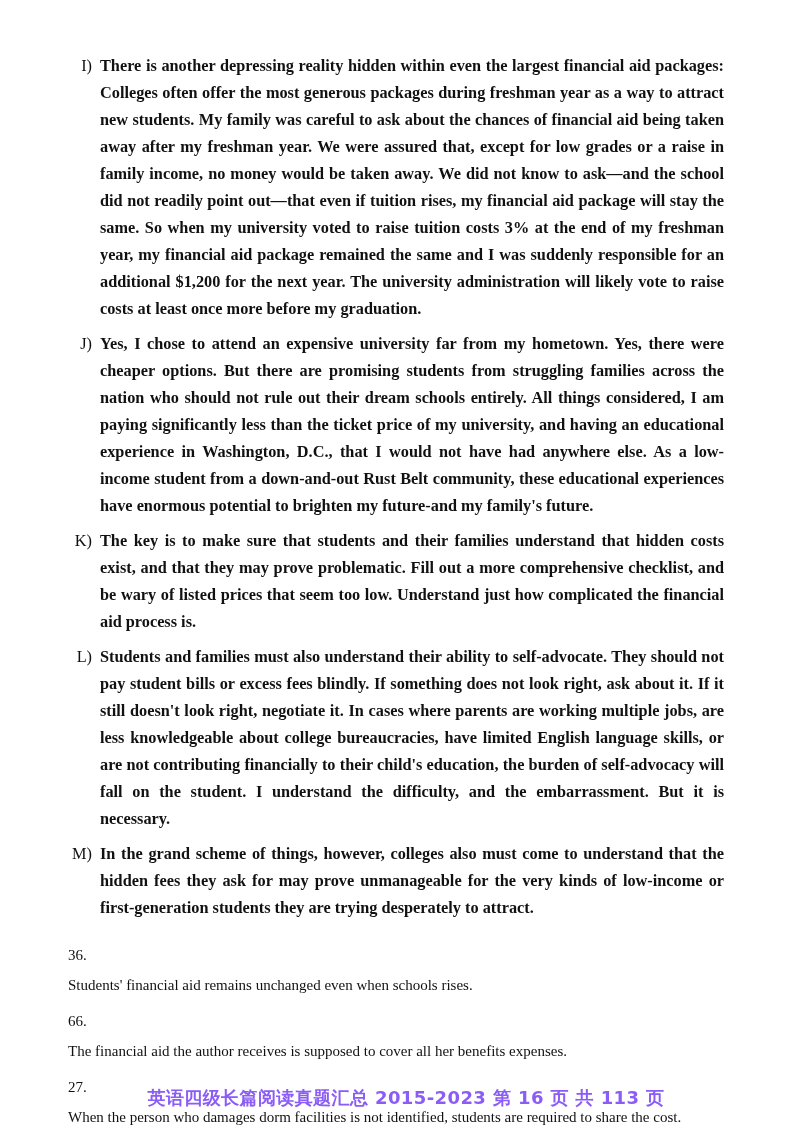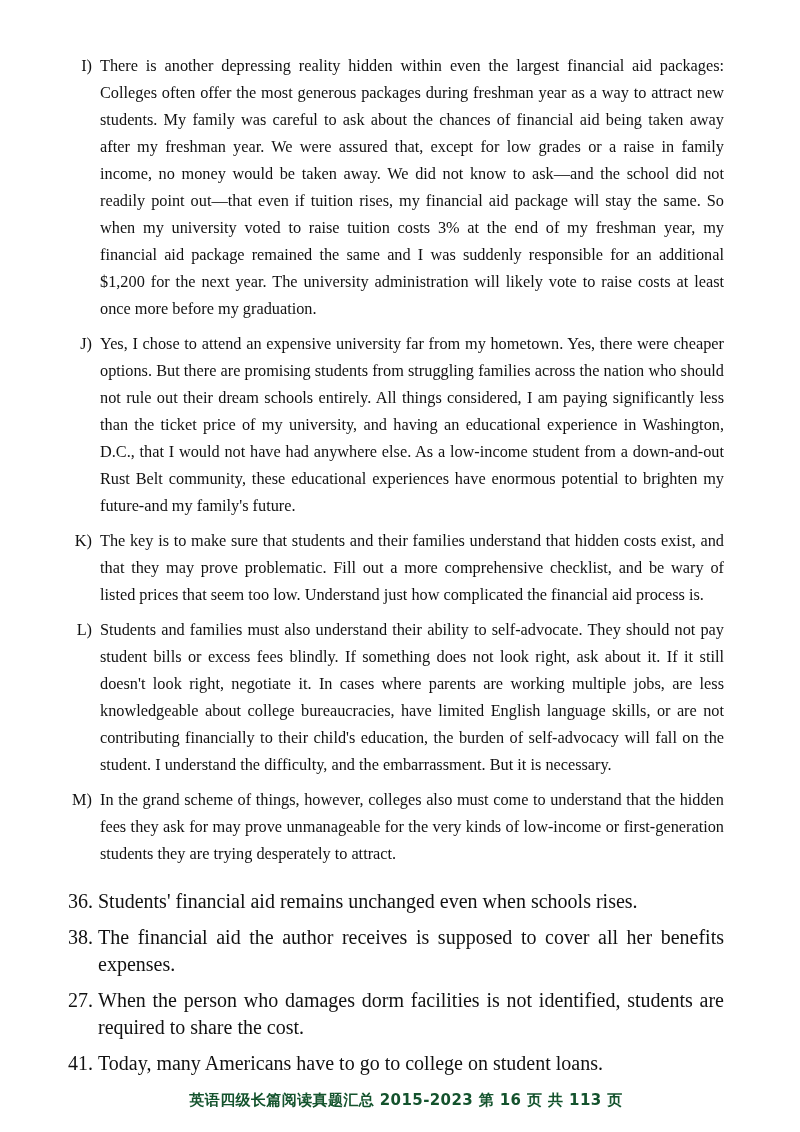--- a/index.html
+++ b/index.html
@@ -43,32 +43,34 @@
     text-align: right;
     padding-right: 8px;
     box-sizing: border-box;
     white-space: nowrap;
   }
   .para-body {
     flex: 1 1 auto;
     text-align: justify;
     text-justify: inter-word;
     hyphens: none;
+    font-weight: bold;
   }
 
   
   .questions {
     margin-top: 21px;
   }
   .question {
     display: flex;
     align-items: flex-start;
     margin-bottom: 9px;
-    font-size: 20px;
+    font-size: 15px;
     line-height: 27px;
+    flex-direction: column;
   }
   .q-num {
     flex: 0 0 30px;
     width: 30px;
     text-align: left;
     white-space: nowrap;
   }
   .q-text {
     flex: 1 1 auto;
     text-align: justify;
@@ -76,24 +78,24 @@
   }
 
   
   .footer {
     position: absolute;
     left: 12px;
     right: 0;
     bottom: 22px;
     text-align: center;
     font-family: "DejaVu Sans", "Liberation Sans", sans-serif;
-    font-size: 15px;
+    font-size: 18px;
     font-weight: 700;
     letter-spacing: 0.4px;
-    color: #14532d;
+    color: #8b5cf6;
   }
   .footer span { white-space: pre; }
 </style>
 </head>
 <body>
 
 <div class="page">
 
   <div class="passage">
 
@@ -126,21 +128,21 @@
 
   <div class="questions">
 
     <div class="question">
       <div class="q-num">36.</div>
       <div class="q-text">Students' financial aid remains unchanged even when schools rises.</div>
     </div>
 
 
     <div class="question">
-      <div class="q-num">38.</div>
+      <div class="q-num">66.</div>
       <div class="q-text">The financial aid the author receives is supposed to cover all her benefits expenses.</div>
     </div>
 
     <div class="question">
       <div class="q-num">27.</div>
       <div class="q-text">When the person who damages dorm facilities is not identified, students are required to share the cost.</div>
     </div>
 
 
     <div class="question">

